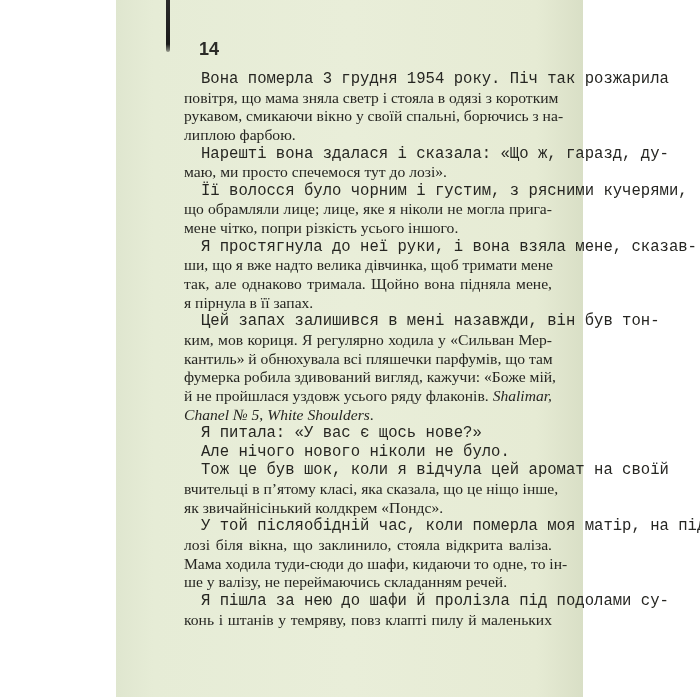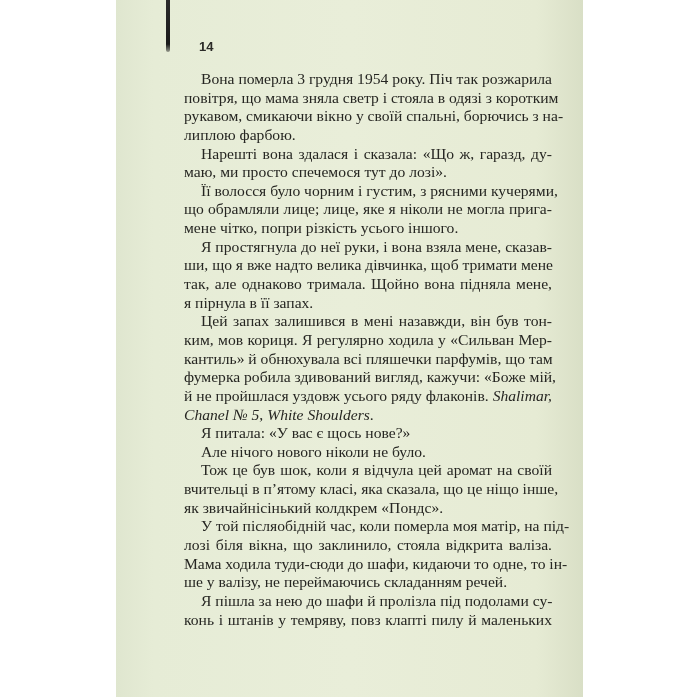--- a/index.html
+++ b/index.html
@@ -25,21 +25,21 @@
       width: 4px;
       height: 52px;
       background: linear-gradient(180deg, #2a2a2a 0%, #1a1a1a 85%, rgba(30,30,30,0.4) 100%);
       border-radius: 0 0 2px 2px;
     }
     .page-number {
       position: absolute;
       left: 199px;
       top: 39px;
       font-family: "Liberation Sans", sans-serif;
-      font-size: 13px;
+      font-size: 18px;
       font-weight: bold;
       color: #2b2b28;
     }
     .text-block {
       position: absolute;
       left: 184px;
       top: 70px;
       width: 368px;
       font-family: "Liberation Serif", serif;
       font-size: 15.6px;
@@ -51,20 +51,21 @@
       white-space: nowrap;
       text-align: justify;
       text-align-last: justify;
       height: 18.65px;
     }
     .line.last {
       text-align-last: left;
     }
     .line.indent {
       padding-left: 17px;
+      font-family: Liberation Mono, monospace;
     }
     .it {
       font-style: italic;
     }
   </style>
 </head>
 <body>
 
 <div class="page"></div>
 <div class="ribbon"></div>

